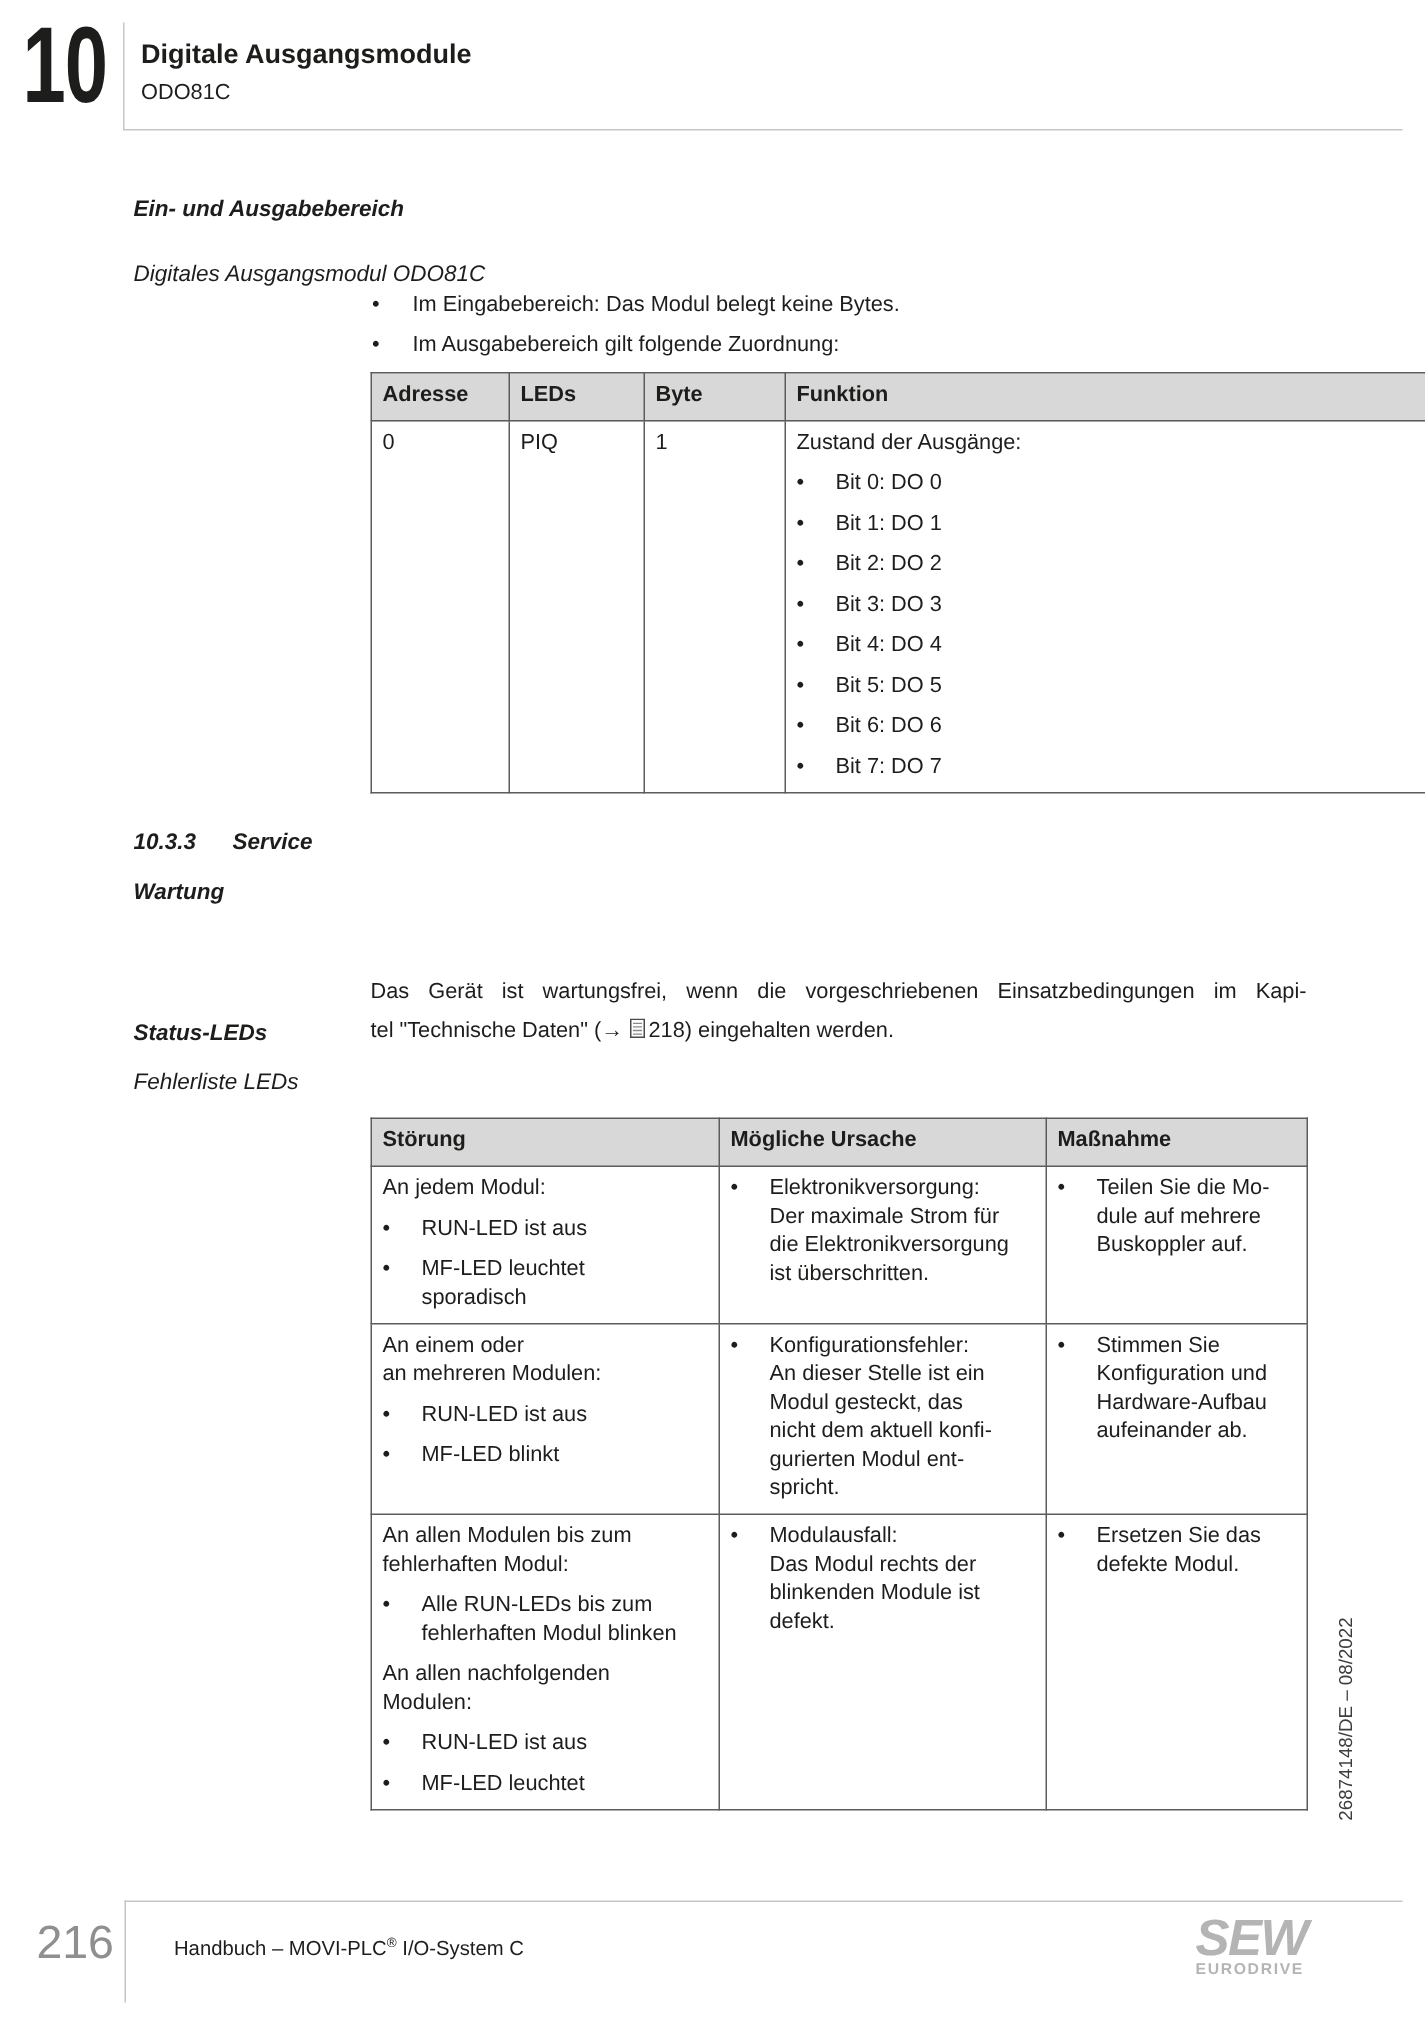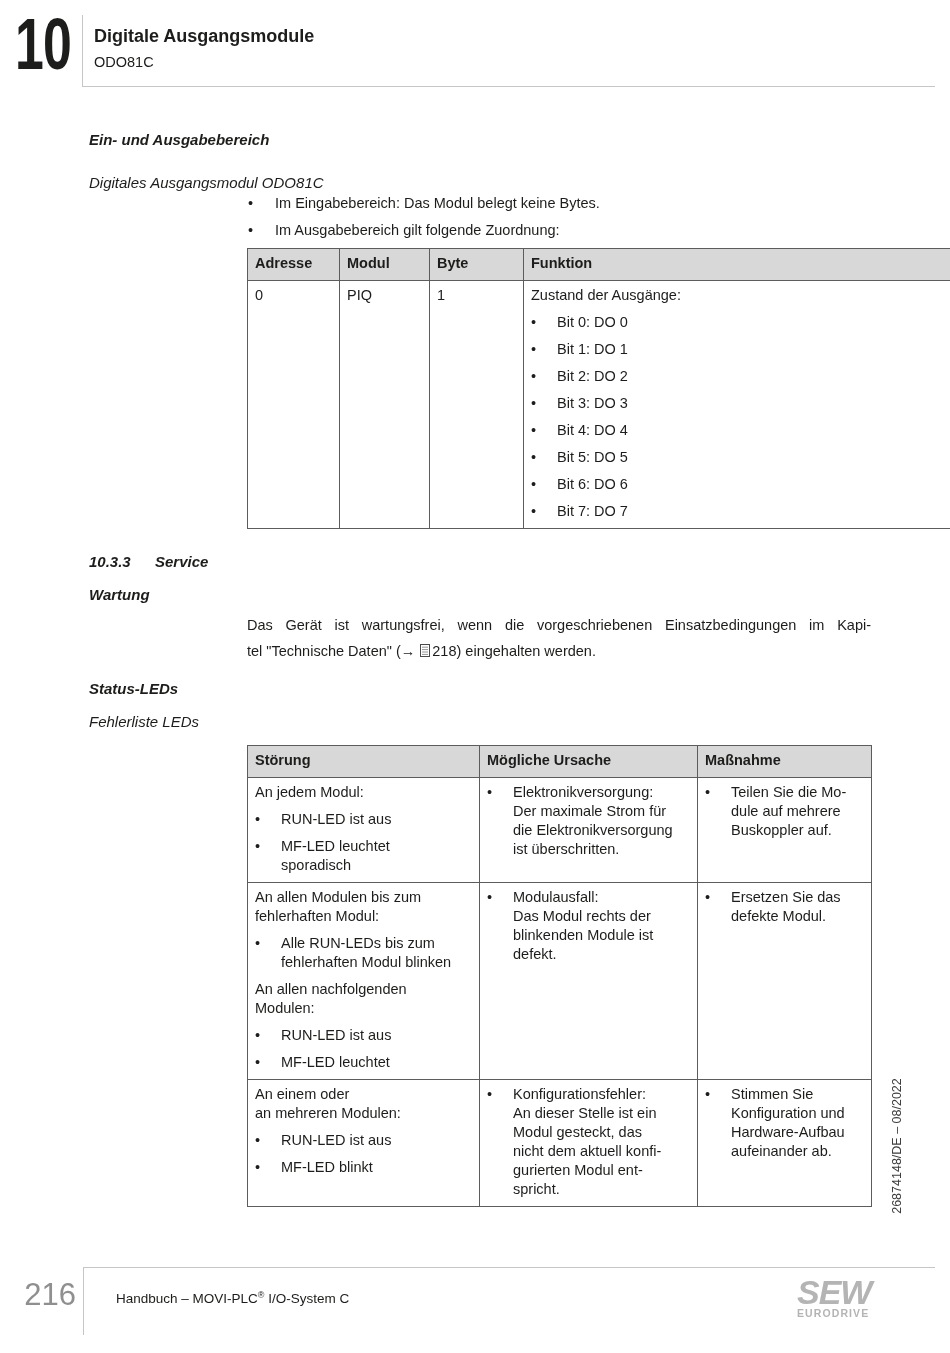--- a/index.html
+++ b/index.html
@@ -41,21 +41,21 @@
   #io-table  { left:247px; top:248px; width:708px; }
   #err-table { left:247px; top:745px; width:624px; }
 
   .cell-bullet { display:flex; margin-top:8px; }
   .cell-bullet .dot { width:26px; flex:none; }
   .cell-bullet .btxt { flex:1; }
   .intro2 { margin-top:8px; }
 
   
   .wartung-para { left:247px; top:612px; width:624px; font-size:14.5px; line-height:26px; }
-  .just-line { text-align:justify; text-align-last:justify; }
+  .just-line { text-align:justify; text-align-last:justify;margin-top:36px; }
   .page-icon { display:inline-block; vertical-align:-1px; margin:0 1px; }
 
   
   .sidebar-note {
     left:817px; top:1139px; width:160px; text-align:center;
     transform:rotate(-90deg); font-size:12.5px; color:#3c3c3c; white-space:nowrap;
   }
 
   
   .footer-rule  { left:83px; top:1267px; width:852px; height:1px; background:#c6c6c6; }
@@ -98,21 +98,21 @@
   <table class="dtable" id="io-table">
     <colgroup>
         <col style="width:92px">
         <col style="width:90px">
         <col style="width:94px">
         <col>
       </colgroup>
     <tbody>
         <tr>
       <th>Adresse</th>
-      <th>Modul</th>
+      <th>LEDs</th>
       <th>Byte</th>
       <th>Funktion</th>
     </tr>
     <tr>
       <td>0</td>
       <td>PIQ</td>
       <td>1</td>
       <td>
         <div>Zustand der Ausgänge:</div>
         <div class="cell-bullet">
@@ -220,72 +220,20 @@
                 <div>dule auf mehrere</div>
                 <div>Buskoppler auf.</div>
               </span>
             </div>
       </td>
     </tr>
 
     <tr>
       <td>
         <div>
-              <div>An allen Modulen bis zum</div>
-              <div>fehlerhaften Modul:</div>
-            </div>
-        <div class="cell-bullet">
-              <span class="dot">•</span>
-              <span class="btxt">
-                <div>Alle RUN-LEDs bis zum</div>
-                <div>fehlerhaften Modul blinken</div>
-              </span>
-            </div>
-        <div class="intro2">
-              <div>An allen nachfolgenden</div>
-              <div>Modulen:</div>
-            </div>
-        <div class="cell-bullet">
-              <span class="dot">•</span>
-              <span class="btxt">
-                <div>RUN-LED ist aus</div>
-              </span>
-            </div>
-        <div class="cell-bullet">
-              <span class="dot">•</span>
-              <span class="btxt">
-                <div>MF-LED leuchtet</div>
-              </span>
-            </div>
-      </td>
-      <td>
-        <div class="cell-bullet" style="margin-top:0">
-              <span class="dot">•</span>
-              <span class="btxt">
-                <div>Modulausfall:</div>
-                <div>Das Modul rechts der</div>
-                <div>blinkenden Module ist</div>
-                <div>defekt.</div>
-              </span>
-            </div>
-      </td>
-      <td>
-        <div class="cell-bullet" style="margin-top:0">
-              <span class="dot">•</span>
-              <span class="btxt">
-                <div>Ersetzen Sie das</div>
-                <div>defekte Modul.</div>
-              </span>
-            </div>
-      </td>
-    </tr>
-
-    <tr>
-      <td>
-        <div>
               <div>An einem oder</div>
               <div>an mehreren Modulen:</div>
             </div>
         <div class="cell-bullet">
               <span class="dot">•</span>
               <span class="btxt">
                 <div>RUN-LED ist aus</div>
               </span>
             </div>
         <div class="cell-bullet">
@@ -309,20 +257,72 @@
             </div>
       </td>
       <td>
         <div class="cell-bullet" style="margin-top:0">
               <span class="dot">•</span>
               <span class="btxt">
                 <div>Stimmen Sie</div>
                 <div>Konfiguration und</div>
                 <div>Hardware-Aufbau</div>
                 <div>aufeinander ab.</div>
+              </span>
+            </div>
+      </td>
+    </tr>
+
+    <tr>
+      <td>
+        <div>
+              <div>An allen Modulen bis zum</div>
+              <div>fehlerhaften Modul:</div>
+            </div>
+        <div class="cell-bullet">
+              <span class="dot">•</span>
+              <span class="btxt">
+                <div>Alle RUN-LEDs bis zum</div>
+                <div>fehlerhaften Modul blinken</div>
+              </span>
+            </div>
+        <div class="intro2">
+              <div>An allen nachfolgenden</div>
+              <div>Modulen:</div>
+            </div>
+        <div class="cell-bullet">
+              <span class="dot">•</span>
+              <span class="btxt">
+                <div>RUN-LED ist aus</div>
+              </span>
+            </div>
+        <div class="cell-bullet">
+              <span class="dot">•</span>
+              <span class="btxt">
+                <div>MF-LED leuchtet</div>
+              </span>
+            </div>
+      </td>
+      <td>
+        <div class="cell-bullet" style="margin-top:0">
+              <span class="dot">•</span>
+              <span class="btxt">
+                <div>Modulausfall:</div>
+                <div>Das Modul rechts der</div>
+                <div>blinkenden Module ist</div>
+                <div>defekt.</div>
+              </span>
+            </div>
+      </td>
+      <td>
+        <div class="cell-bullet" style="margin-top:0">
+              <span class="dot">•</span>
+              <span class="btxt">
+                <div>Ersetzen Sie das</div>
+                <div>defekte Modul.</div>
               </span>
             </div>
       </td>
     </tr>
   </tbody>
     </table>
 
   <div class="abs sidebar-note">26874148/DE – 08/2022</div>
 
   <div class="abs footer-rule"></div>

